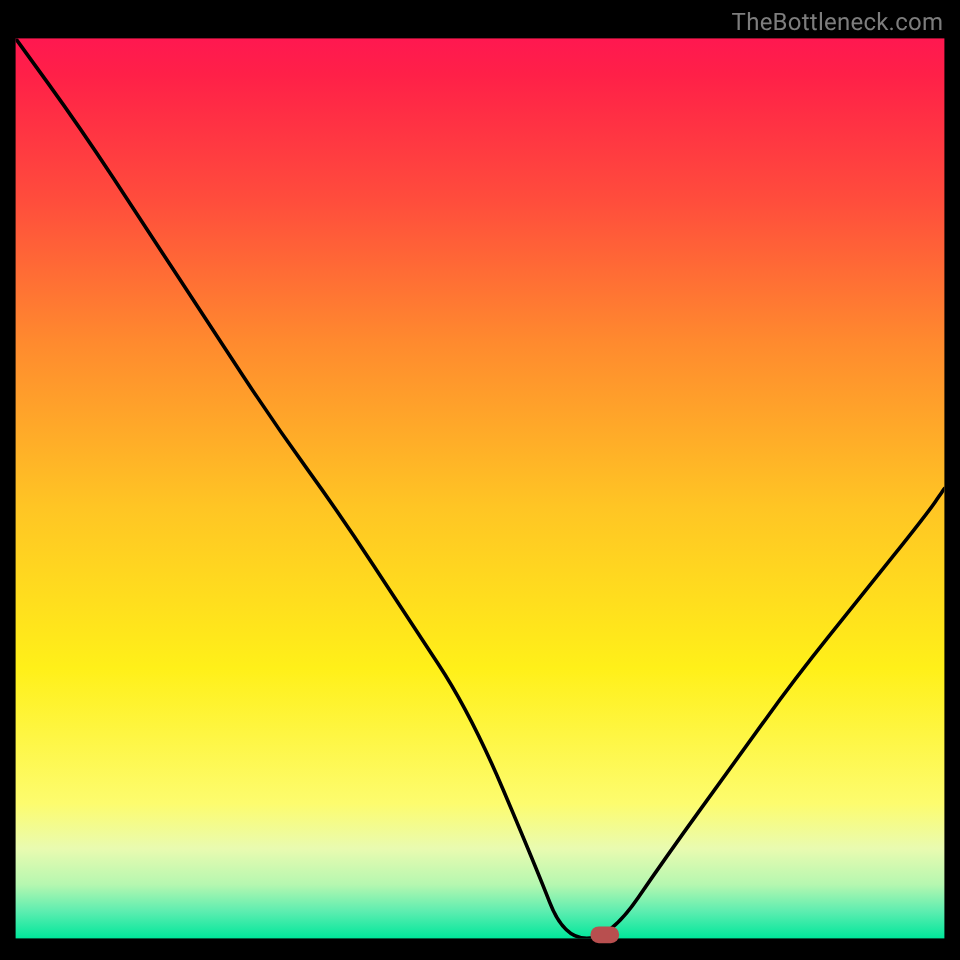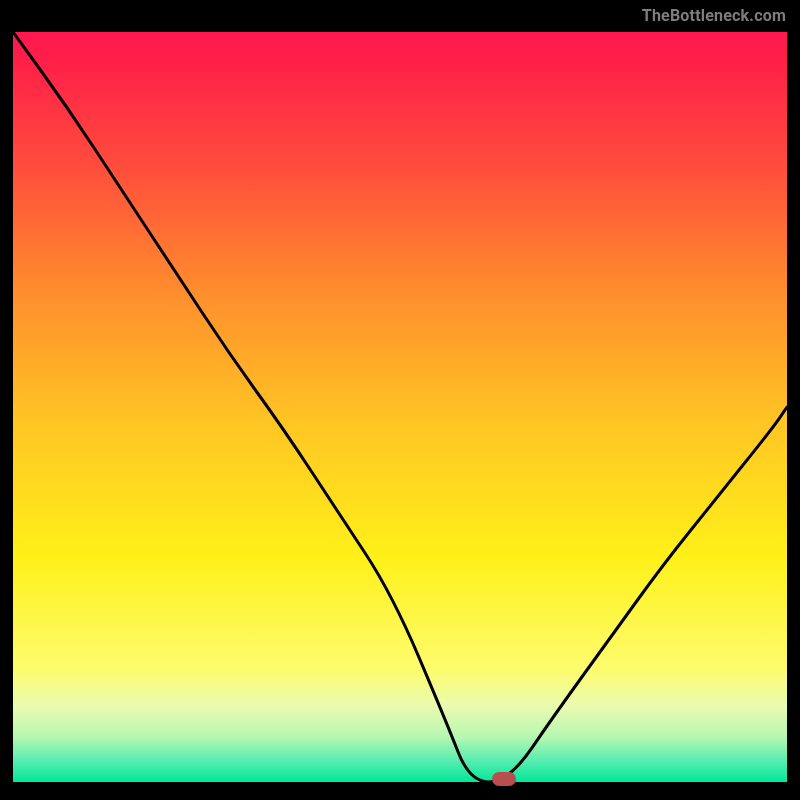--- a/index.html
+++ b/index.html
@@ -37,22 +37,22 @@
       #b6f7b0 94%,
       #5dedb0 97%,
       #00e79b 100%
     );
   }
   .watermark {
     position: absolute;
     top: 6px;
     right: 14px;
     color: #7d7d7d;
-    font-size: 16px;
-    font-weight: 700;
+    font-size: 20px;
+    font-weight: 400;
     letter-spacing: 0.2px;
     user-select: none;
   }
   svg.curve {
     position: absolute;
     left: 0;
     top: 0;
     width: 774px;
     height: 750px;
     pointer-events: none;

